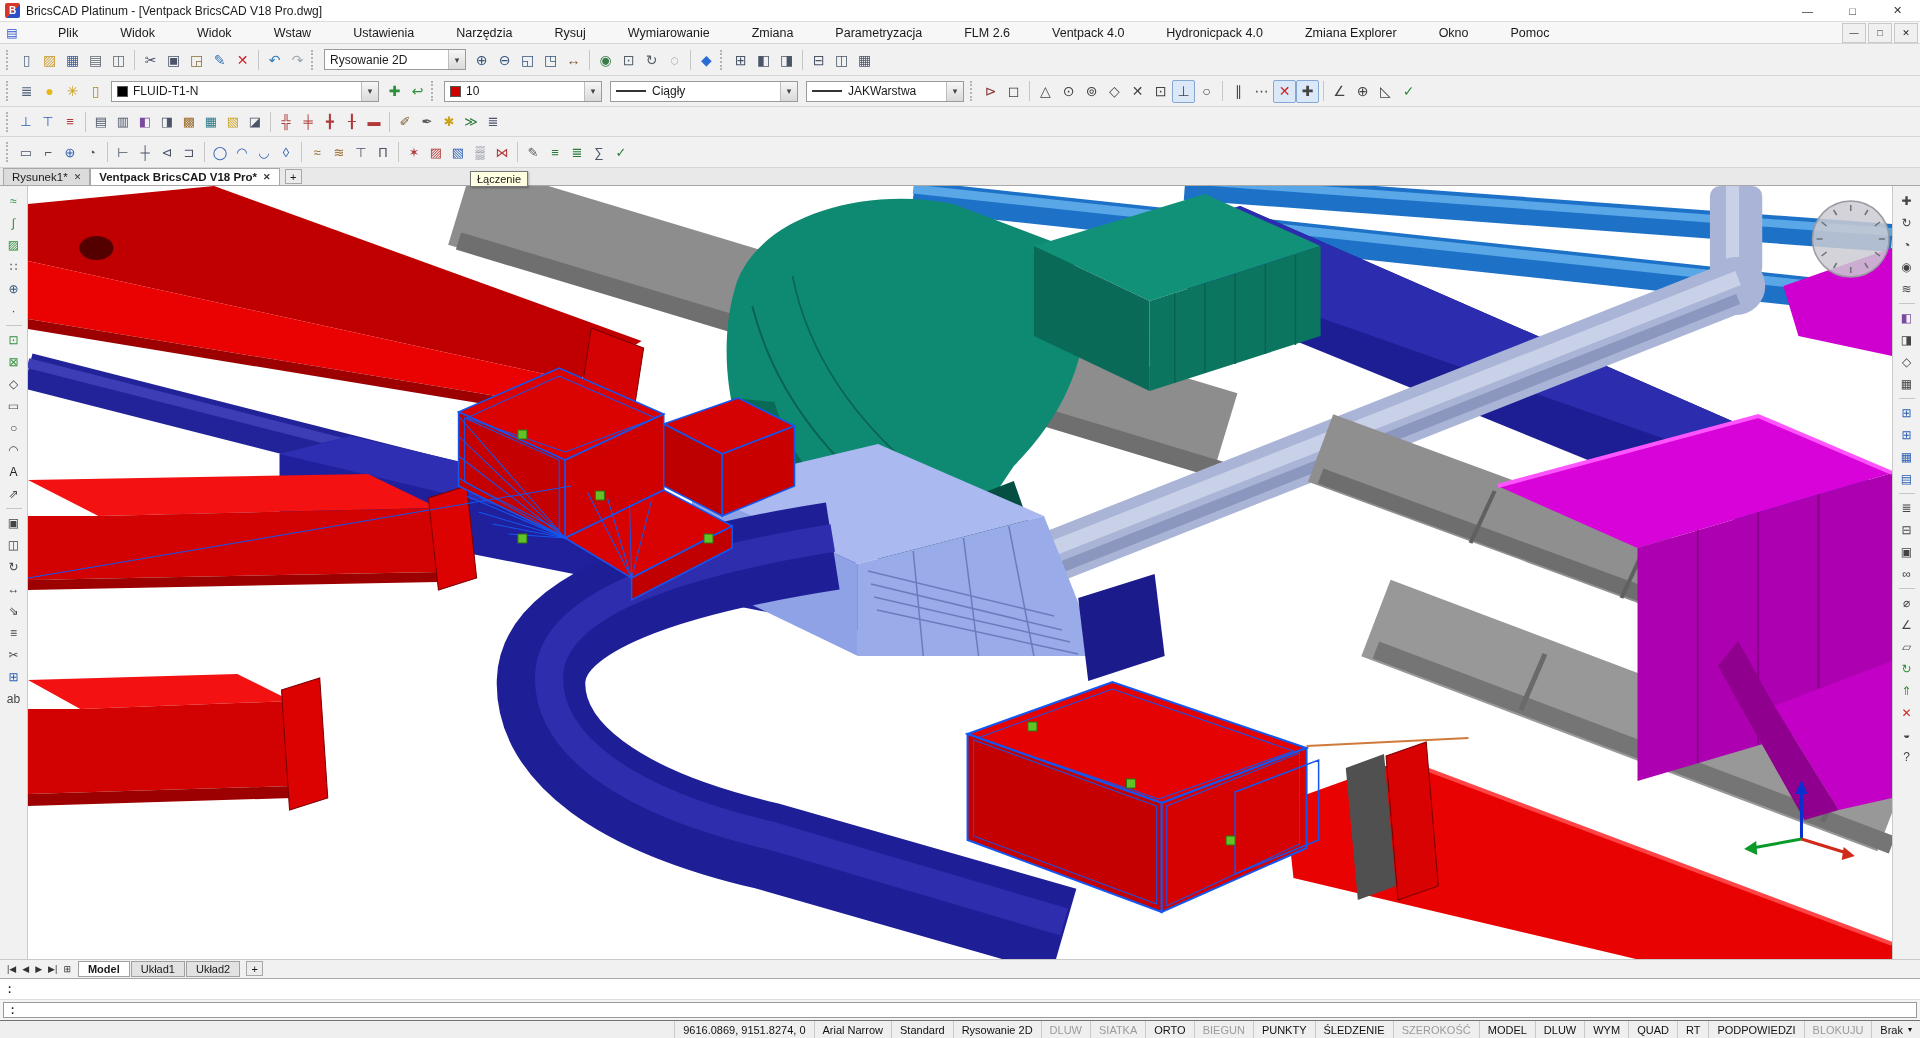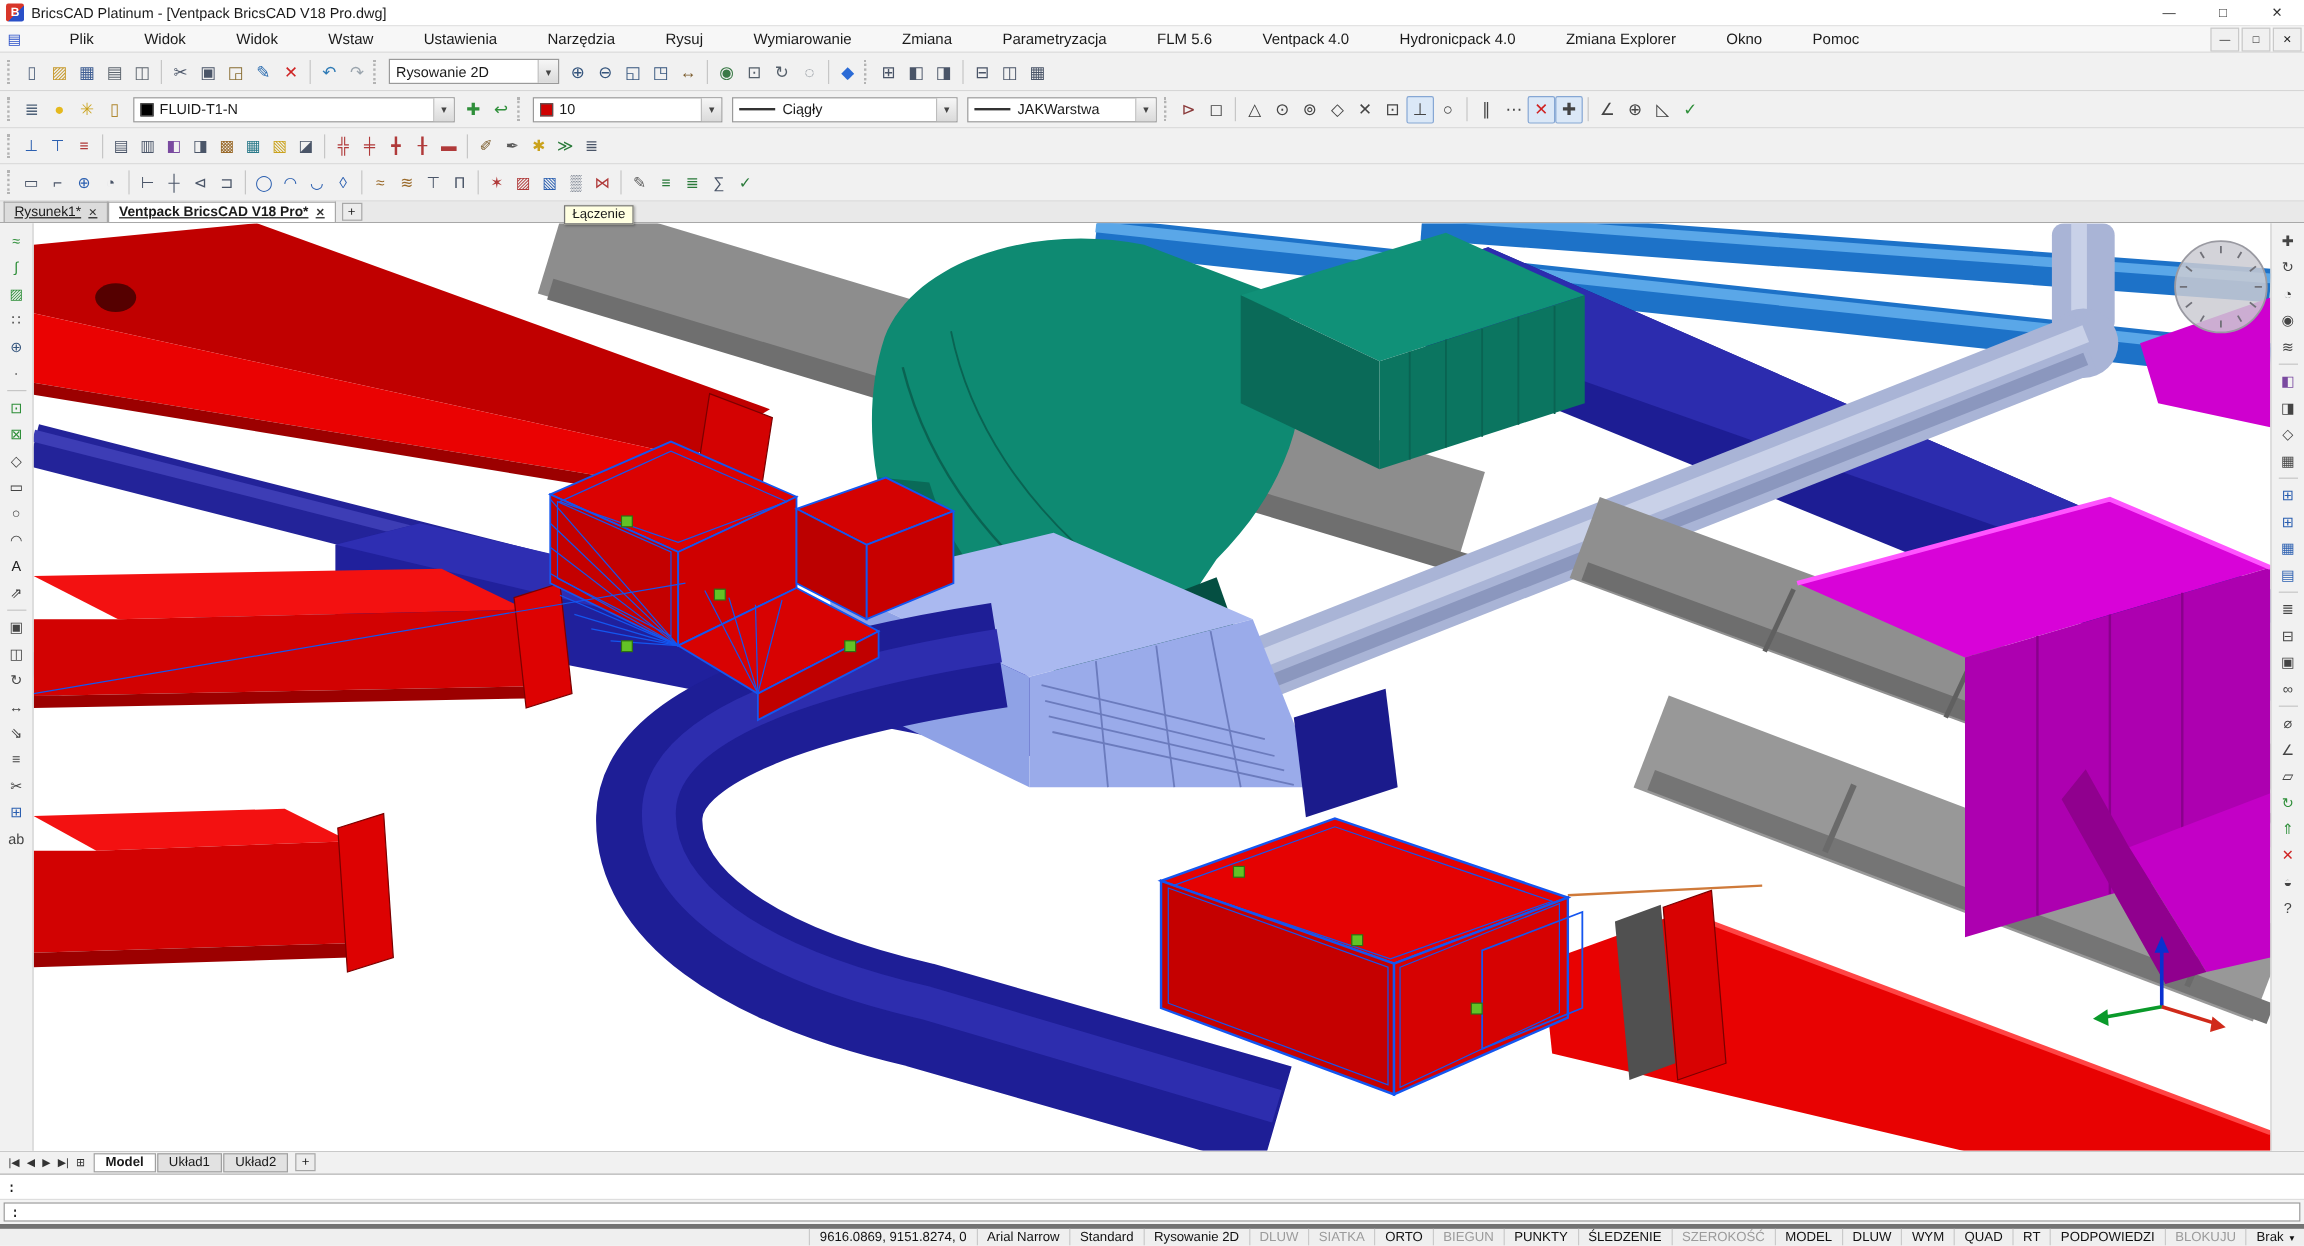--- a/index.html
+++ b/index.html
@@ -29,21 +29,21 @@
   .row3 .tbtn,.row4 .tbtn{width:22px;height:22px;font-size:13px;}
   .tbtn.active{border-color:#86a7d4;background:#dbe8f7;}
   .tsep{width:1px;height:20px;background:#c6c6c6;margin:0 4px;display:inline-block;}
   .combo{height:21px;background:#fff;border:1px solid #9a9a9a;display:flex;align-items:center;font-size:12px;padding-left:5px;margin:0 4px;white-space:nowrap;}
   .combo .arrow{margin-left:auto;width:17px;height:100%;display:flex;align-items:center;justify-content:center;background:linear-gradient(#f6f6f6,#dadada);border-left:1px solid #bdbdbd;font-size:9px;color:#444;}
   .swatch{width:11px;height:11px;margin-right:5px;border:1px solid #555;flex:none;}
   .lt-preview{width:30px;border-top:2px solid #333;margin-right:6px;flex:none;}
 
   
   .doctabs{height:18px;background:#e9e9e9;display:flex;align-items:flex-end;border-bottom:1px solid #a8a8a8;padding-left:3px;font-size:11.5px;}
-  .doctab-list{display:flex;align-items:flex-end;text-decoration:underline;}
+  .doctab-list{display:flex;align-items:flex-end;}
   .doctab{display:flex;align-items:center;gap:6px;padding:1px 8px;border:1px solid #a8a8a8;border-bottom:none;background:#dcdcdc;height:17px;white-space:nowrap;}
   .doctab.active{background:#fff;font-weight:bold;}
   .doctab .close{font-size:9px;color:#333;}
   .newtab{width:17px;height:15px;border:1px solid #a8a8a8;margin-left:5px;margin-bottom:1px;display:flex;align-items:center;justify-content:center;font-size:11px;background:#ececec;}
 
   
   .main{display:flex;height:773px;background:#fff;position:relative;}
   .side{width:27px;background:#f1f1f1;display:flex;flex-direction:column;align-items:center;padding-top:4px;overflow:hidden;flex:none;}
   .side .tbtn{width:22px;height:21px;font-size:12px;margin-bottom:1px;}
   .side .tsep{width:16px;height:1px;margin:3px 0;}
@@ -60,21 +60,21 @@
   .ltab{padding:0 9px;height:16px;display:flex;align-items:center;border:1px solid #a0a0a0;background:#e2e2e2;margin-right:1px;}
   .ltab.active{background:#fff;font-weight:bold;}
 
   
   .command{height:42px;background:#f4f4f4;border-top:1px solid #a8a8a8;font-family:"DejaVu Sans Mono",monospace;font-size:12px;}
   .cmd-line1{height:21px;padding:3px 6px;background:#fff;border-bottom:1px solid #dedede;}
   .cmd-line2{height:20px;display:flex;align-items:center;padding:0 3px;}
   .cmd-input{flex:1;height:16px;background:#fff;border:1px solid #9a9a9a;padding:0 5px;line-height:14px;}
 
   
-  .statusbar{height:18px;background:#efefef;border-top:4px solid #737373;display:flex;align-items:center;font-size:11px;color:#111;justify-content:center;}
+  .statusbar{height:18px;background:#efefef;border-top:1px solid #737373;display:flex;align-items:center;font-size:11px;color:#111;justify-content:center;}
   .sspacer{flex:1;}
   .sfield{padding:0 8px;border-left:1px solid #cacaca;white-space:nowrap;height:100%;display:flex;align-items:center;}
   .sfield.off{color:#9b9b9b;}
   .sel-caret{margin-left:5px;font-size:8px;}
 </style>
 </head>
 <body>
 
 <div class="titlebar">
   <span class="app-icon">B</span>
@@ -93,21 +93,21 @@
   <span class="menu-item">Plik</span>
       <span class="menu-item">Widok</span>
       <span class="menu-item">Widok</span>
       <span class="menu-item">Wstaw</span>
       <span class="menu-item">Ustawienia</span>
       <span class="menu-item">Narzędzia</span>
       <span class="menu-item">Rysuj</span>
       <span class="menu-item">Wymiarowanie</span>
       <span class="menu-item">Zmiana</span>
       <span class="menu-item">Parametryzacja</span>
-      <span class="menu-item">FLM 5.6</span>
+      <span class="menu-item">FLM 2.6</span>
       <span class="menu-item">Ventpack 4.0</span>
       <span class="menu-item">Hydronicpack 4.0</span>
       <span class="menu-item">Zmiana Explorer</span>
       <span class="menu-item">Okno</span>
       <span class="menu-item">Pomoc</span>
     </div>
   <div class="mdi-controls">
     <span class="mdi-btn">—</span>
     <span class="mdi-btn">□</span>
     <span class="mdi-btn">✕</span>

